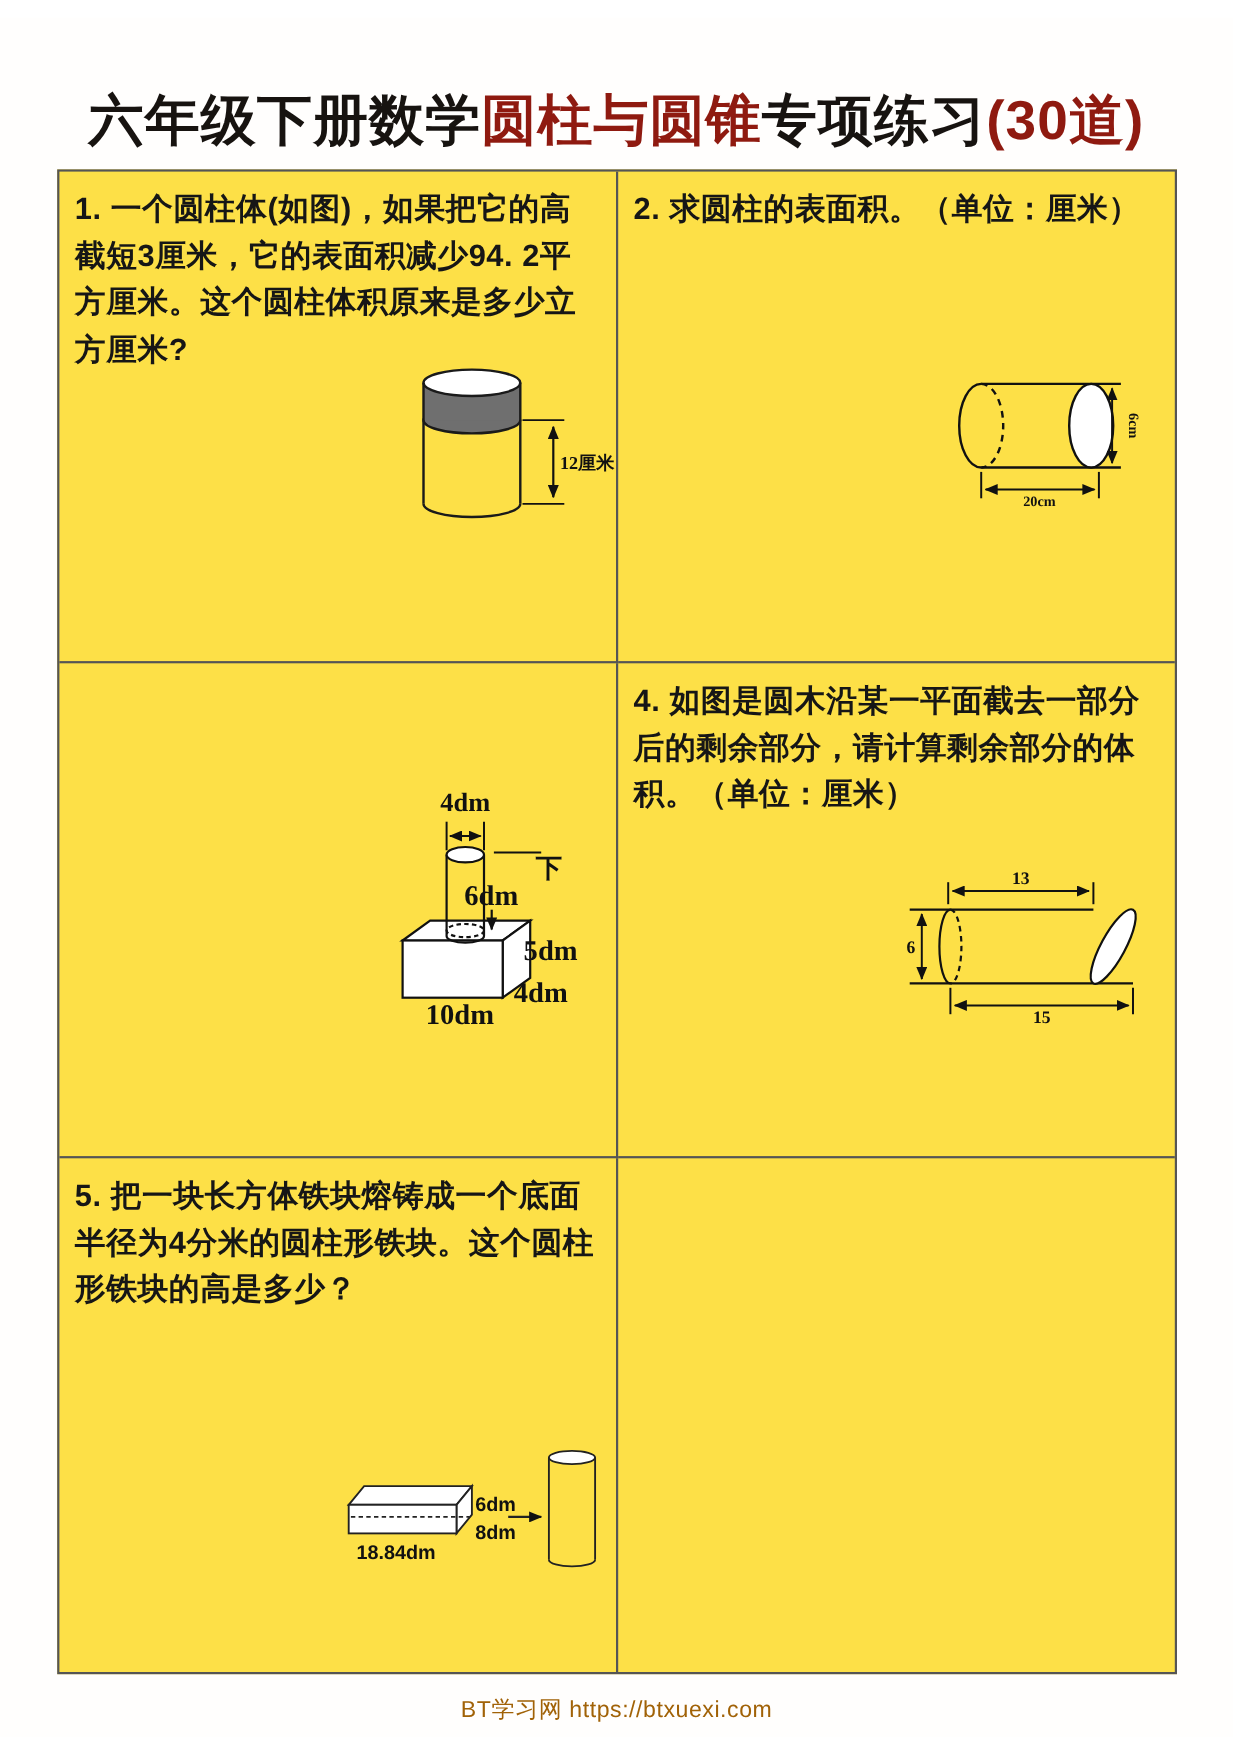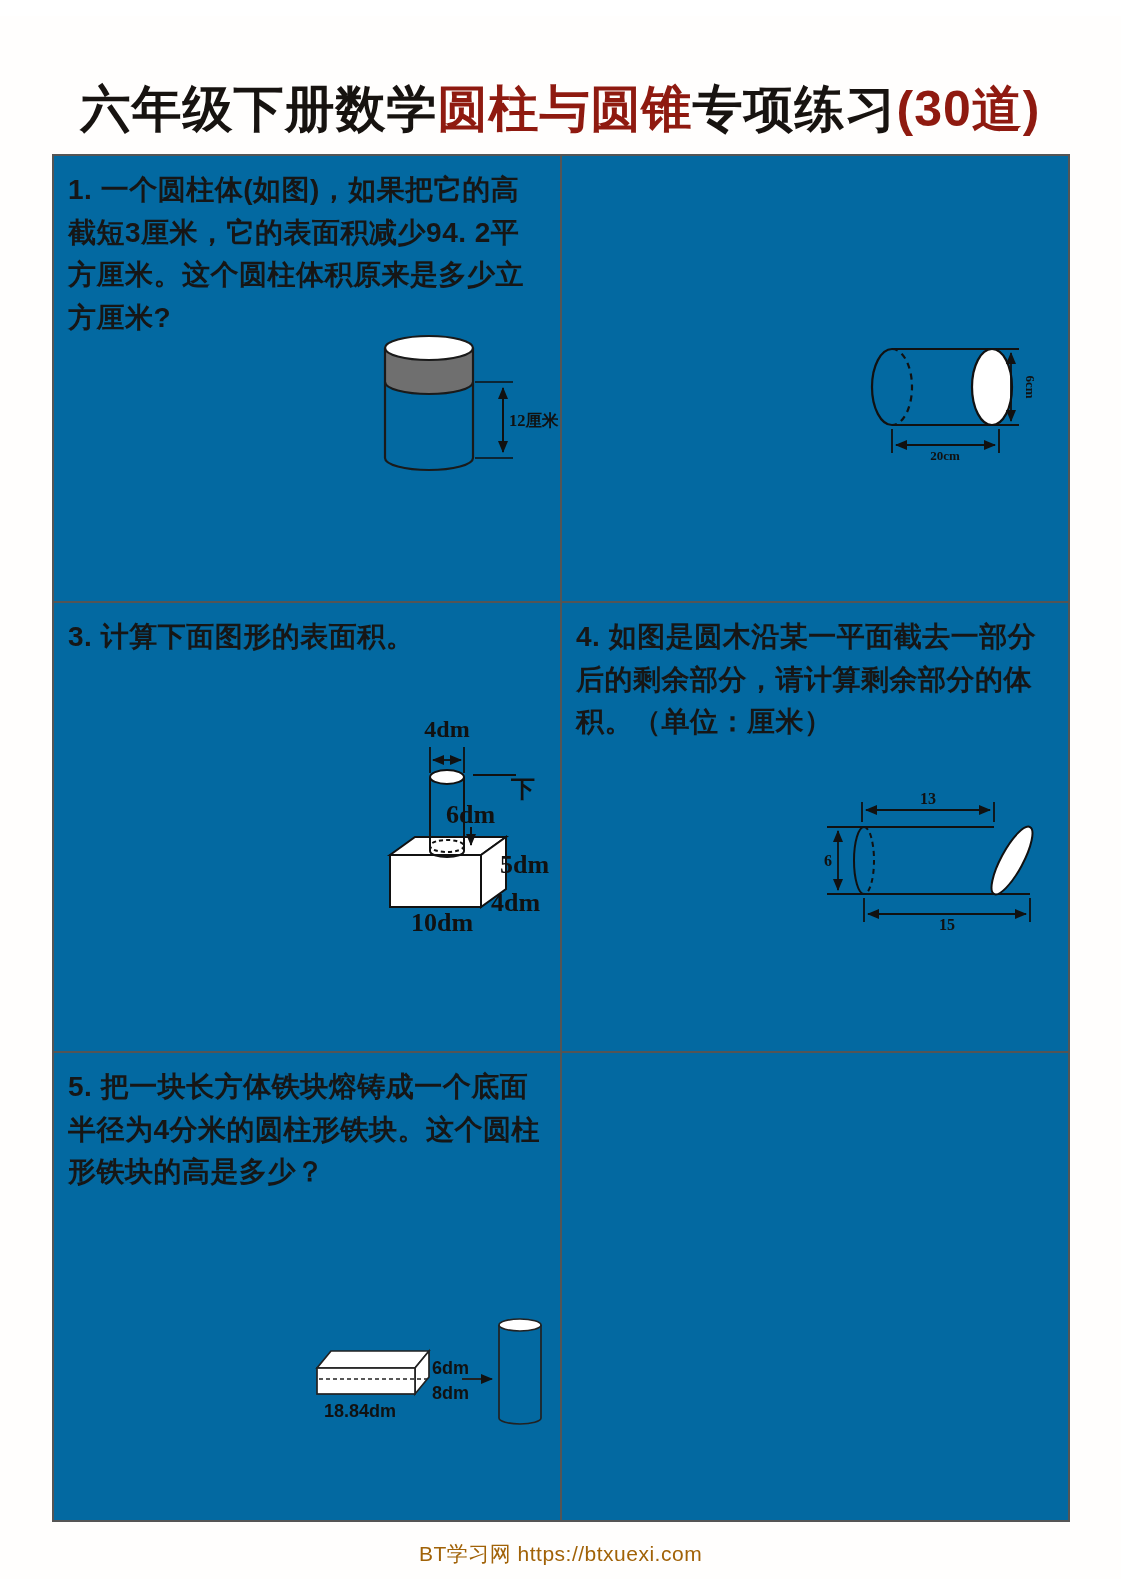--- a/index.html
+++ b/index.html
@@ -10,21 +10,21 @@
   }
   .title{
     position:absolute;top:60px;left:0;width:100%;text-align:center;
     font-size:50px;font-weight:bold;letter-spacing:1px;color:#171310;
     white-space:nowrap;
   }
   .title .t-red{color:#8f1a10;}
   .sheet{
     position:absolute;left:52px;top:138px;width:1014px;height:1364px;
     display:grid;grid-template-columns:508px 506px;grid-template-rows:447px 450px 467px;
-    border:2px solid #555;background:#0369a1;
+    border:2px solid #555;background:#fde047;
   }
   .cell{
     position:relative;box-sizing:border-box;padding:13px 14px 0 14px;
     border-right:2px solid #555;border-bottom:2px solid #555;
   }
   .cell.last-col{border-right:none;}
   .cell.last-row{border-bottom:none;}
   .ptext{
     font-size:28px;line-height:1.52;color:#161616;font-weight:600;
     letter-spacing:0.5px;
@@ -76,20 +76,21 @@
             <line x1="94" y1="50" x2="132" y2="50"></line>
             <line x1="94" y1="126" x2="132" y2="126"></line>
             <line x1="122" y1="56" x2="122" y2="120" stroke-width="2" marker-start="url(#ah)" marker-end="url(#ah)"></line>
           </g>
           <text x="128" y="94" font-size="16.5" class="fig-serif">12厘米</text>
         </svg>
       </div>
     </div>
 
     <div class="cell last-col">
+      <div class="ptext">2. 求圆柱的表面积。（单位：厘米）</div>
       <div class="fig" style="left:285px;top:183px;">
         <svg width="185" height="124" viewBox="0 0 185 124">
           <g stroke="#111" fill="none" stroke-width="2.2">
             <line x1="45" y1="10" x2="172" y2="10"></line>
             <line x1="45" y1="86" x2="172" y2="86"></line>
             <path d="M45,10 A20,38 0 0 0 45,86"></path>
             <path d="M45,10 A20,38 0 0 1 45,86" stroke-dasharray="6,5"></path>
             <ellipse cx="145" cy="48" rx="20" ry="38" fill="#ffffff"></ellipse>
           </g>
           <g stroke="#111" stroke-width="1.8">
@@ -98,22 +99,21 @@
             <line x1="152" y1="90" x2="152" y2="114"></line>
             <line x1="49" y1="106" x2="148" y2="106" stroke-width="2" marker-start="url(#ah)" marker-end="url(#ah)"></line>
           </g>
           <text x="179" y="48" font-size="13" class="fig-serif" text-anchor="middle" transform="rotate(90 179 48)">6cm</text>
           <text x="98" y="121" font-size="13" class="fig-serif" text-anchor="middle">20cm</text>
         </svg>
       </div>
     </div>
 
     <div class="cell">
-      <div class="ptext">3. 计算下面图形的表面积。</div>
-      <div class="fig" style="left:324px;top:112px;">
+      <div class="fig" style="left:300px;top:112px;">
         <svg width="185" height="222" viewBox="0 0 185 222">
           <g stroke="#111" fill="#ffffff" stroke-width="2">
             <polygon points="12,140 103,140 128,122 37,122"></polygon>
             <polygon points="103,140 128,122 128,174 103,192"></polygon>
             <rect x="12" y="140" width="91" height="52"></rect>
           </g>
           <g stroke="#111" fill="none" stroke-width="2">
             <line x1="52" y1="62" x2="52" y2="136"></line>
             <line x1="86" y1="62" x2="86" y2="136"></line>
             <ellipse cx="69" cy="131" rx="17" ry="6" stroke-dasharray="4,3"></ellipse>

